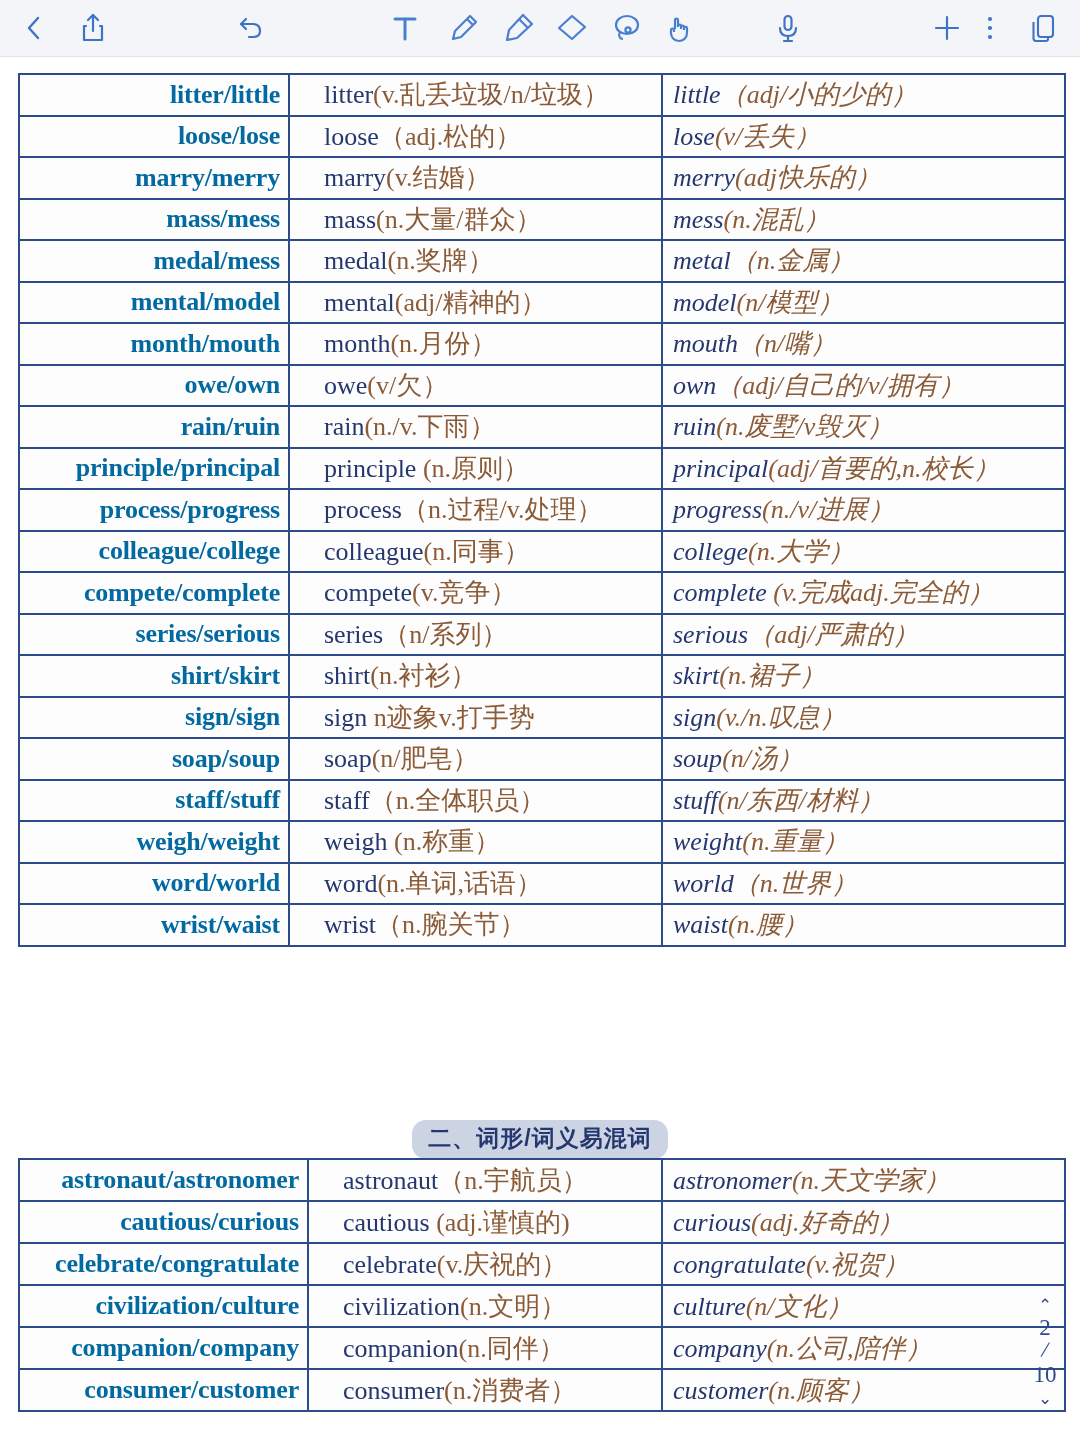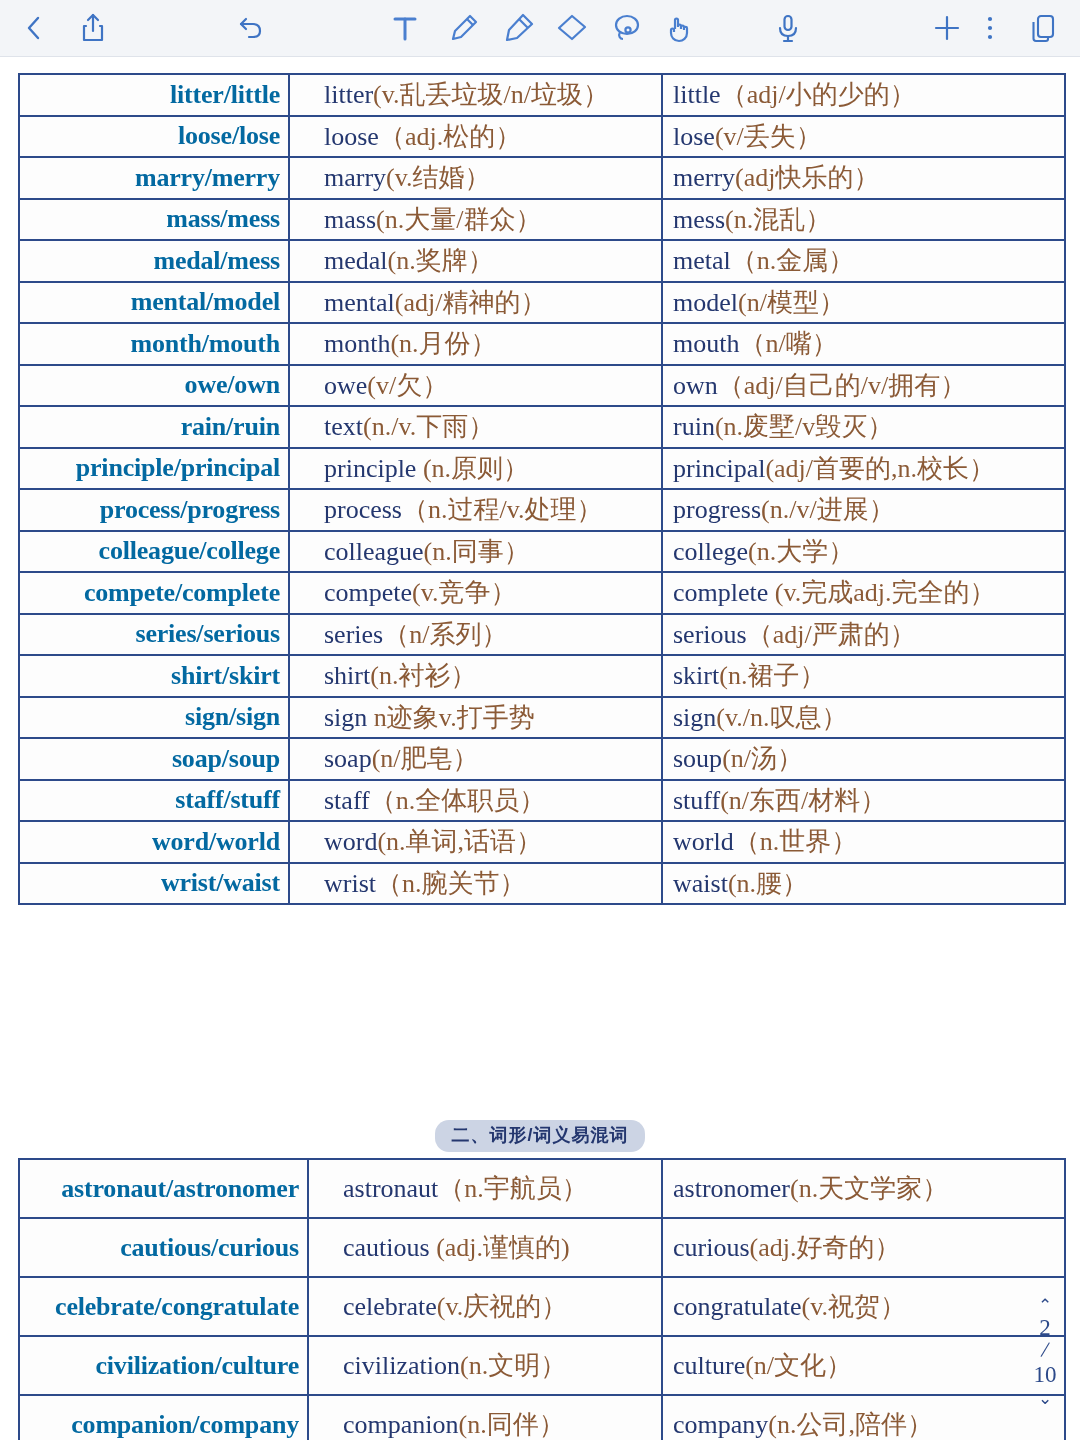--- a/index.html
+++ b/index.html
@@ -55,50 +55,50 @@
     letter-spacing: -0.2px;
     padding-left: 10px !important;
     text-align: right;
   }
   .c-def {
     font-size: 26px;
     color: #24376f;
     text-align: left;
   }
   .c-def.mid { padding-left: 34px !important; }
-  .c-def.right { border-left: 2px dashed #2d4a8a !important; padding-left: 10px !important; }
+  .c-def.right { border-left: 2px dashed #2d4a8a !important; padding-left: 10px !important; font-style: italic; }
   .cn { color: #8b5a36; }
   .en { color: #24376f; }
 
   
   #table1 { left: 18px; top: 16px; width: 1046px; }
   #table1 td { height: 41.5px; }
 
   
   .section-head {
     position: absolute;
     left: 0; right: 0;
     top: 1063px;
     text-align: center;
   }
   .pill {
     display: inline-block;
     background: #ccd4e4;
     color: #24376f;
     font-family: "Liberation Sans", sans-serif;
     font-weight: bold;
-    font-size: 18px;
+    font-size: 23px;
     letter-spacing: 1px;
     padding: 3px 16px 5px 16px;
     border-radius: 14px;
   }
 
   
   #table2 { left: 18px; top: 1101px; width: 1046px; }
-  #table2 td { height: 59px; margin-top: 29px; }
+  #table2 td { height: 42px; margin-top: 29px; }
 
   
   .page-indicator {
     position: absolute;
     right: 18px;
     top: 1240px;
     width: 34px;
     display: flex;
     flex-direction: column;
     align-items: center;
@@ -261,21 +261,21 @@
           <td class="c-def mid"><span class="en">month</span><span class="cn">(n.月份）</span></td>
           <td class="c-def right"><span class="en">mouth</span><span class="cn">（n/嘴）</span></td>
         </tr>
         <tr>
           <td class="c-pair">owe/own</td>
           <td class="c-def mid"><span class="en">owe</span><span class="cn">(v/欠）</span></td>
           <td class="c-def right"><span class="en">own</span><span class="cn">（adj/自己的/v/拥有）</span></td>
         </tr>
         <tr>
           <td class="c-pair">rain/ruin</td>
-          <td class="c-def mid"><span class="en">text</span><span class="cn">(n./v.下雨）</span></td>
+          <td class="c-def mid"><span class="en">rain</span><span class="cn">(n./v.下雨）</span></td>
           <td class="c-def right"><span class="en">ruin</span><span class="cn">(n.废墅/v毁灭）</span></td>
         </tr>
         <tr>
           <td class="c-pair">principle/principal</td>
           <td class="c-def mid"><span class="en">principle</span><span class="cn"> (n.原则）</span></td>
           <td class="c-def right"><span class="en">principal</span><span class="cn">(adj/首要的,n.校长）</span></td>
         </tr>
         <tr>
           <td class="c-pair">process/progress</td>
           <td class="c-def mid"><span class="en">process</span><span class="cn">（n.过程/v.处理）</span></td>
@@ -308,20 +308,25 @@
         </tr>
         <tr>
           <td class="c-pair">soap/soup</td>
           <td class="c-def mid"><span class="en">soap</span><span class="cn">(n/肥皂）</span></td>
           <td class="c-def right"><span class="en">soup</span><span class="cn">(n/汤）</span></td>
         </tr>
         <tr>
           <td class="c-pair">staff/stuff</td>
           <td class="c-def mid"><span class="en">staff</span><span class="cn">（n.全体职员）</span></td>
           <td class="c-def right"><span class="en">stuff</span><span class="cn">(n/东西/材料）</span></td>
+        </tr>
+        <tr>
+          <td class="c-pair">weigh/weight</td>
+          <td class="c-def mid"><span class="en">weigh</span><span class="cn"> (n.称重）</span></td>
+          <td class="c-def right"><span class="en">weight</span><span class="cn">(n.重量）</span></td>
         </tr>
         <tr>
           <td class="c-pair">word/world</td>
           <td class="c-def mid"><span class="en">word</span><span class="cn">(n.单词,话语）</span></td>
           <td class="c-def right"><span class="en">world</span><span class="cn">（n.世界）</span></td>
         </tr>
         <tr>
           <td class="c-pair">wrist/waist</td>
           <td class="c-def mid"><span class="en">wrist</span><span class="cn">（n.腕关节）</span></td>
           <td class="c-def right"><span class="en">waist</span><span class="cn">(n.腰）</span></td>

